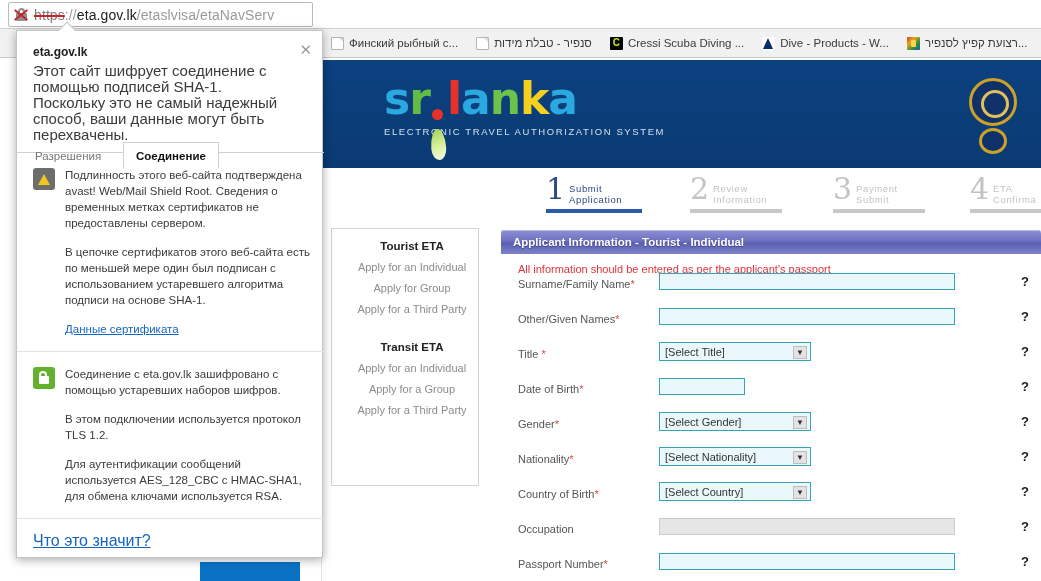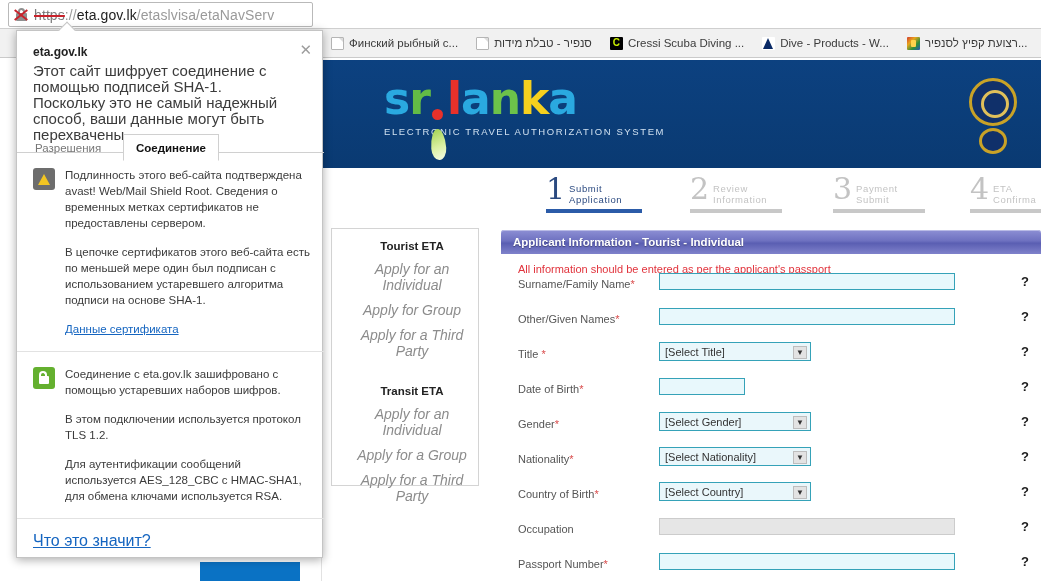--- a/index.html
+++ b/index.html
@@ -85,21 +85,21 @@
   .step .txt { margin-left:4px; font-size:9.5px; line-height:11px; letter-spacing:0.6px; padding-top:7px; }
   .step .bar { position:absolute; left:0; top:33px; height:4px; }
   .step.active .num, .step.active .txt { color:#2b4a80; }
   .step.active .bar { background:#2b5ba8; }
   .step.inactive .num, .step.inactive .txt { color:#c3c3c3; }
   .step.inactive .bar { background:#c8c8c8; }
 
   .menu-card { position:absolute; left:331px; top:170px; width:148px; height:258px;
                background:#fff; border:1px solid #d4d4d4;text-align:center; }
   .menu-card h4 { font-size:11.5px; color:#222; font-weight:bold; padding:11px 0 0 14px; }
-  .menu-card a { display:block; font-size:14px; color:#8c8c8c; text-decoration:none; padding:9px 0 0 14px;font-style:italic; }
+  .menu-card a { display:block; font-size:11px; color:#8c8c8c; text-decoration:none; padding:9px 0 0 14px; }
 
   .panel { position:absolute; left:501px; top:172px; width:556px; height:351px; }
   .panel-head { height:24px; width:540px;
                 background:linear-gradient(180deg,#8d8fd4 0%, #6e71c0 45%, #5a5eb2 55%, #7f82cb 100%);
                 border-radius:3px 3px 0 0; display:flex; align-items:center;
                 box-shadow: inset 0 1px 0 #b9bbe6; }
   .panel-head span { color:#fff; font-size:11.5px; font-weight:bold; margin-left:12px;
                      text-shadow:0 1px 1px rgba(0,0,0,.35); }
   .panel-note { font-size:11px; color:#e1333c; padding:9px 0 0 17px; }
 
@@ -127,21 +127,21 @@
   .popup { position:absolute; left:16px; top:30px; width:307px; height:528px; background:#fff;
            border:1px solid #c4c4c4; box-shadow:0 2px 9px rgba(0,0,0,.33); }
   .popup .arrow { position:absolute; left:44px; top:-7px; width:12px; height:12px; background:#fff;
                   border-left:1px solid #c4c4c4; border-top:1px solid #c4c4c4; transform:rotate(45deg); }
   .pp-head { position:relative; padding:14px 34px 2px 16px; }
   .pp-title { font-size:12px; font-weight:bold; color:#222; }
   .pp-body { font-size:15px; color:#3b3b3b; line-height:16px; margin-top:4px; }
   .pp-close { position:absolute; right:10px; top:11px; font-size:15px; color:#9d9d9d; cursor:pointer; line-height:1;}
 
   .tabs { position:absolute; left:0; top:95px; width:307px; height:27px; border-bottom:1px solid #d0d0d0; }
-  .tab { position:absolute; top:8px; height:27px; display:flex; align-items:center; justify-content:center;
+  .tab { position:absolute; top:16px; height:27px; display:flex; align-items:center; justify-content:center;
          font-size:11.5px; padding:0 12px; }
   .tab.off { left:6px; color:#777; }
   .tab.on { left:106px; color:#111; font-weight:bold; background:#fff;
             border:1px solid #d0d0d0; border-bottom:1px solid #fff; }
 
   .sec { position:relative; padding:14px 14px 14px 14px; border-bottom:1px solid #e2e2e2; }
   .sec .ico { position:absolute; left:16px; top:15px; width:22px; height:22px; border-radius:3px; }
   .ico-warn { background:#6d6d6d; display:flex; align-items:center; justify-content:center; }
   .ico-warn:after { content:""; border-left:6px solid transparent; border-right:6px solid transparent;
                     border-bottom:11px solid #f2c521; }

